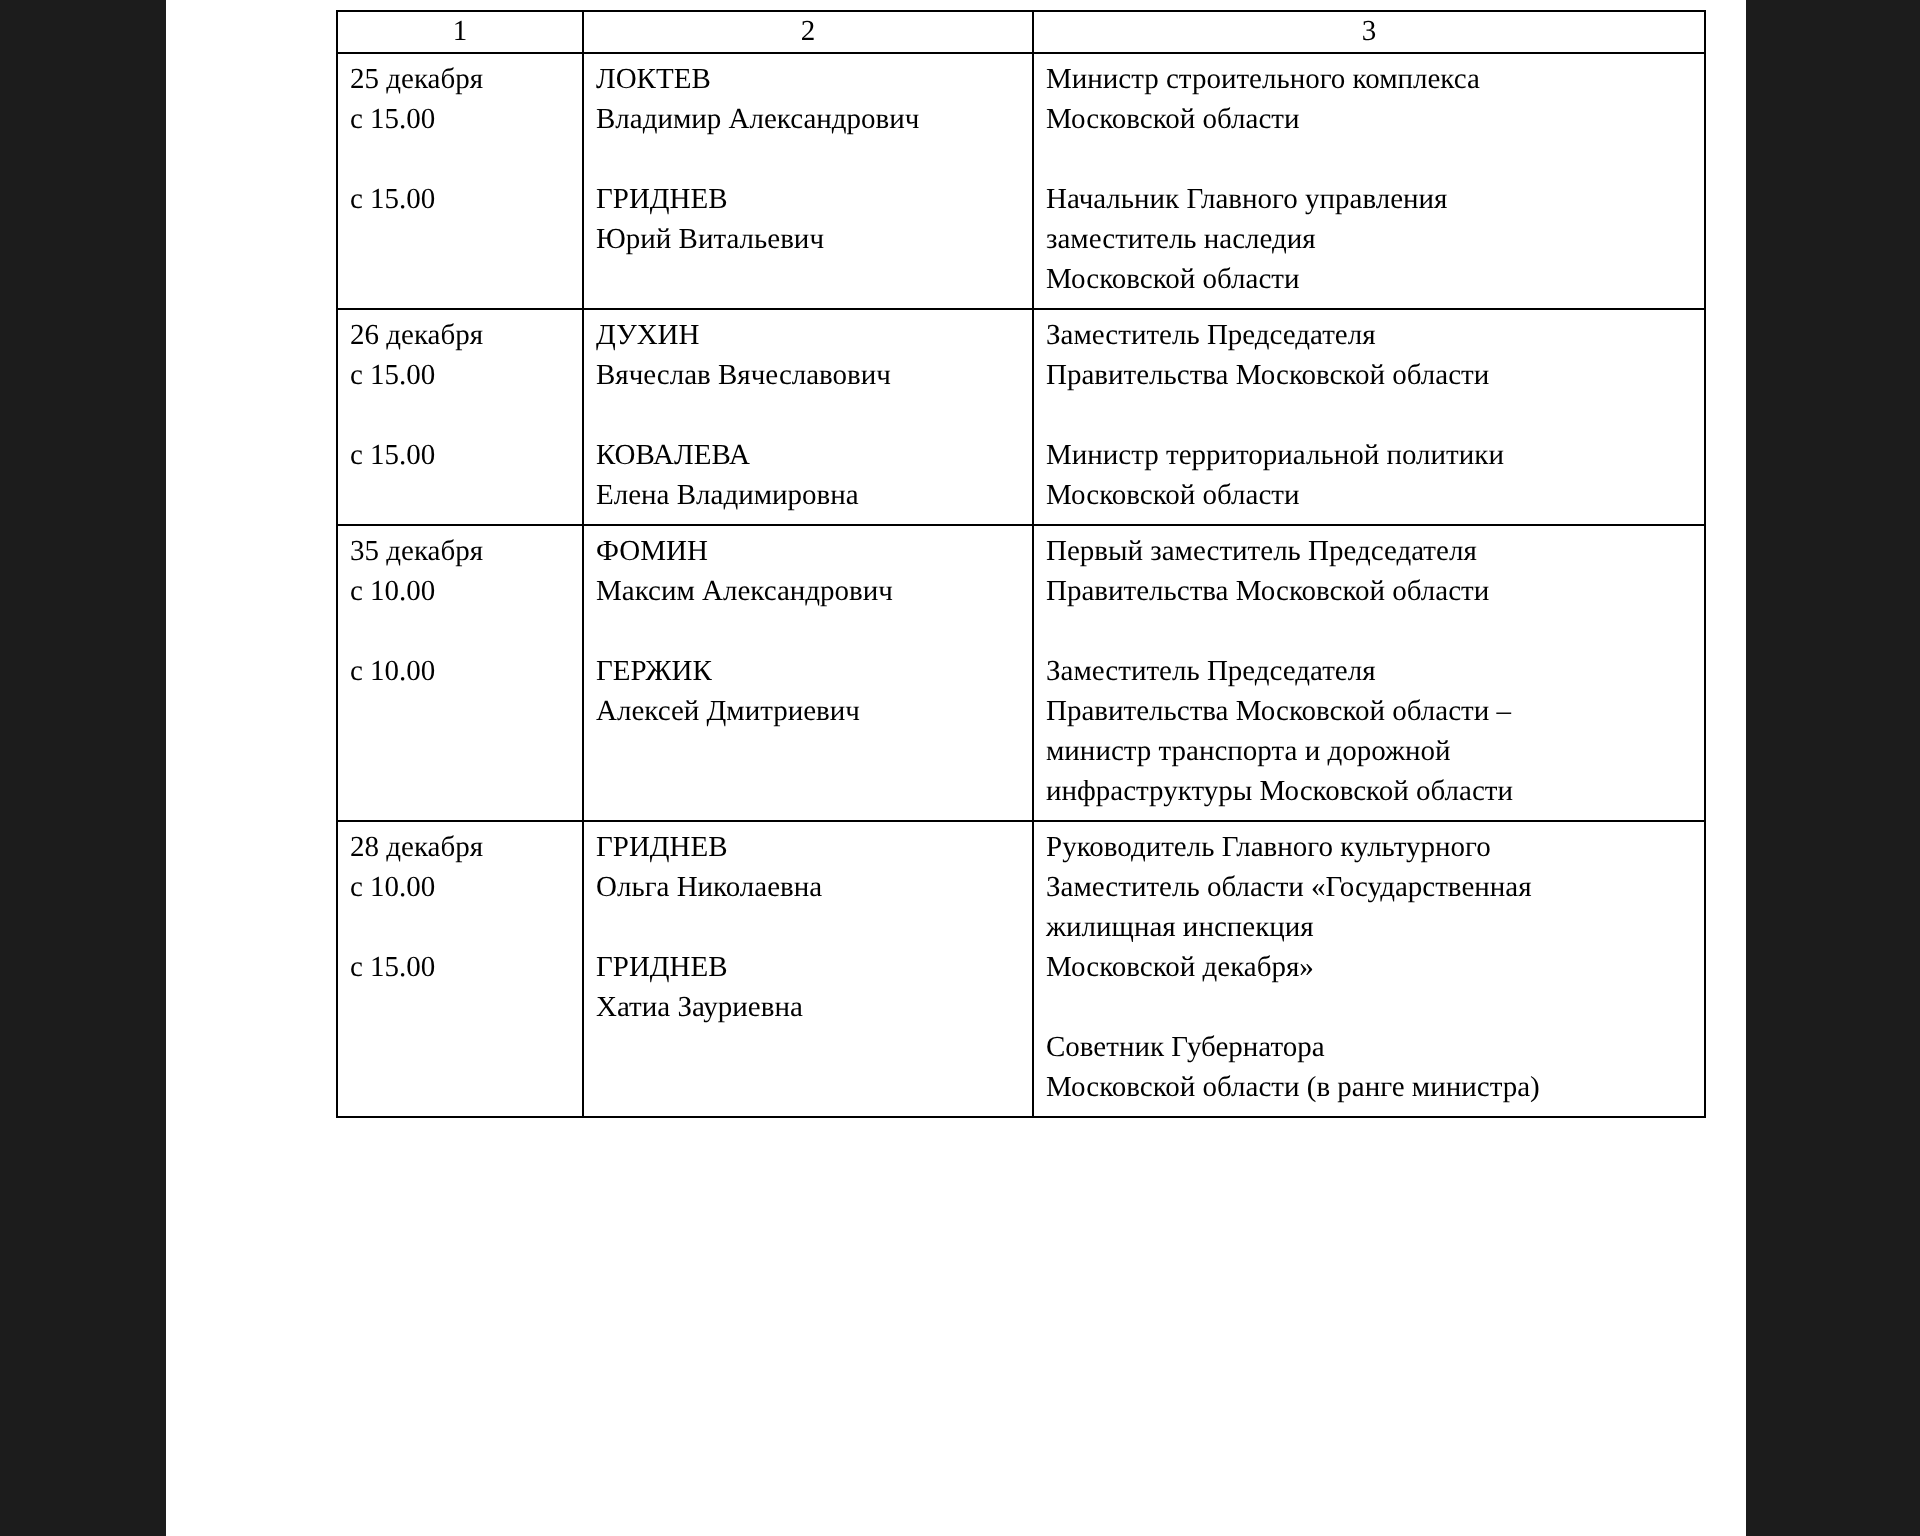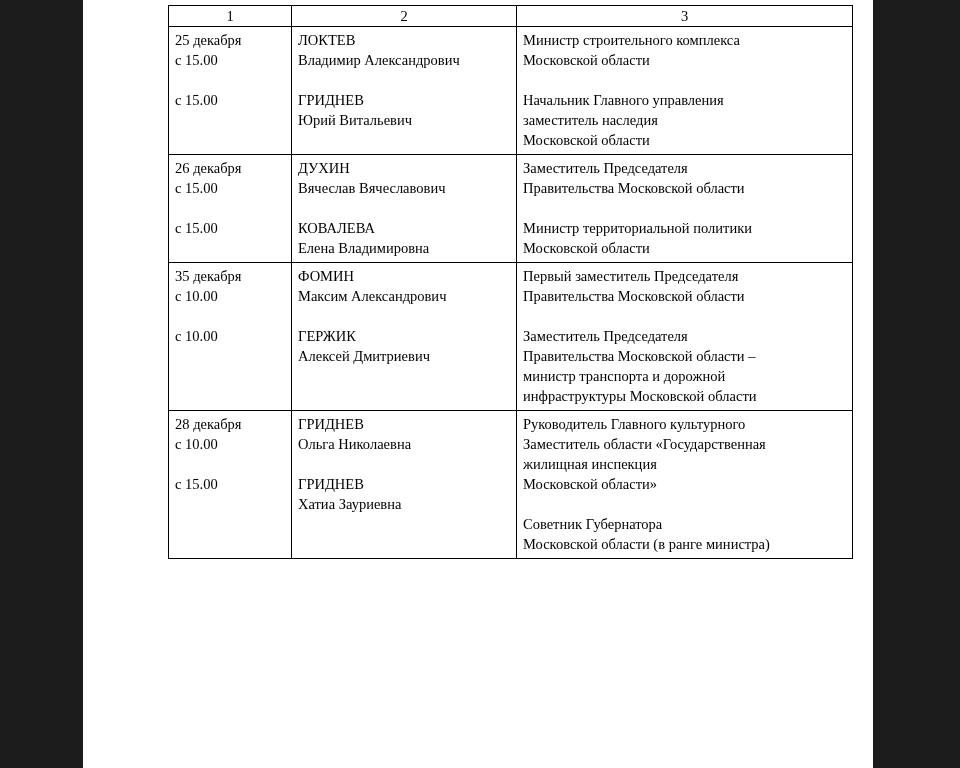--- a/index.html
+++ b/index.html
@@ -153,21 +153,21 @@
             <span class="nowrap-line">ГРИДНЕВ</span>
             <span class="nowrap-line">Ольга Николаевна</span>
             <span class="gap"></span>
             <span class="nowrap-line">ГРИДНЕВ</span>
             <span class="nowrap-line">Хатиа Зауриевна</span>
           </td>
           <td>
             <span class="nowrap-line">Руководитель Главного культурного</span>
             <span class="nowrap-line">Заместитель области «Государственная</span>
             <span class="nowrap-line">жилищная инспекция</span>
-            <span class="nowrap-line">Московской области»</span>
+            <span class="nowrap-line">Московской декабря»</span>
             <span class="gap"></span>
             <span class="nowrap-line">Советник Губернатора</span>
             <span class="nowrap-line">Московской области (в ранге министра)</span>
           </td>
         </tr>
       </tbody>
   </table>
 </div>
 
 </body></html>

